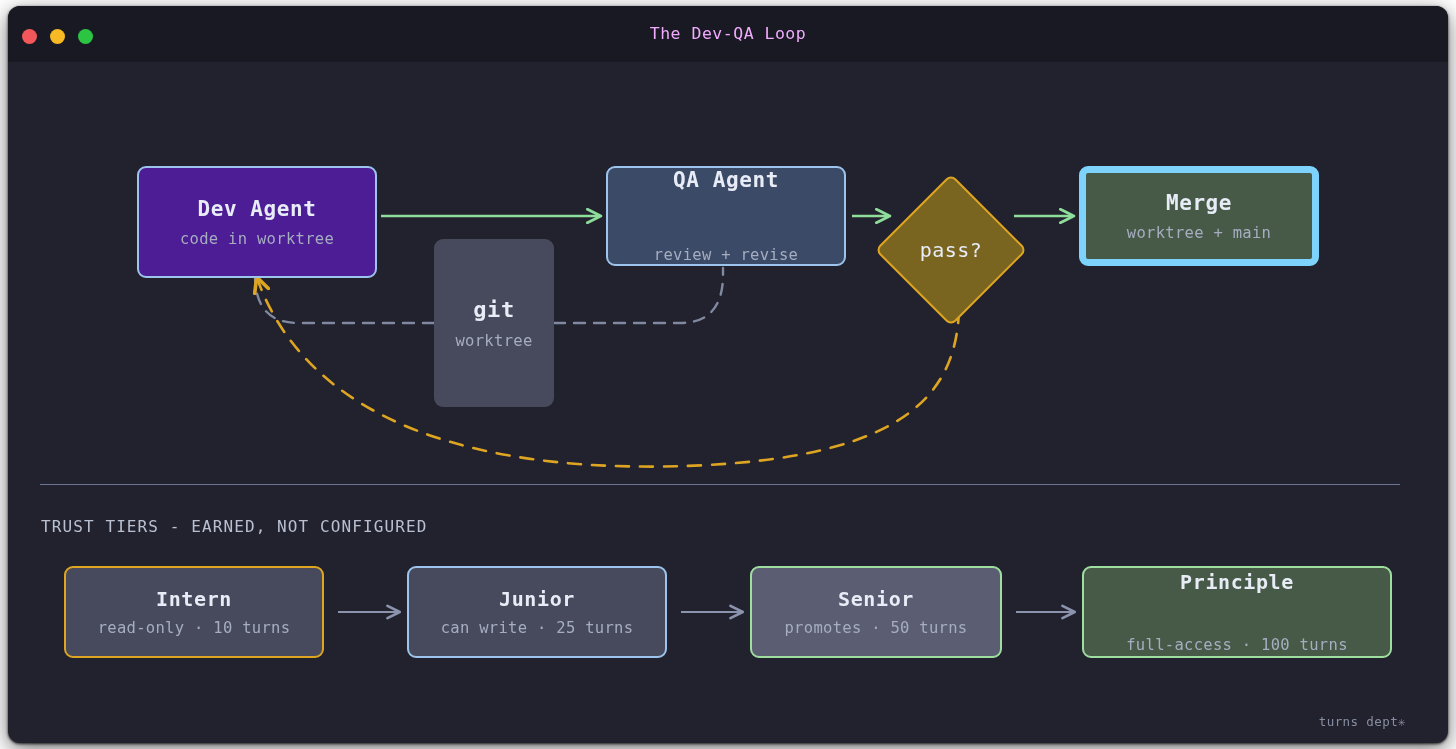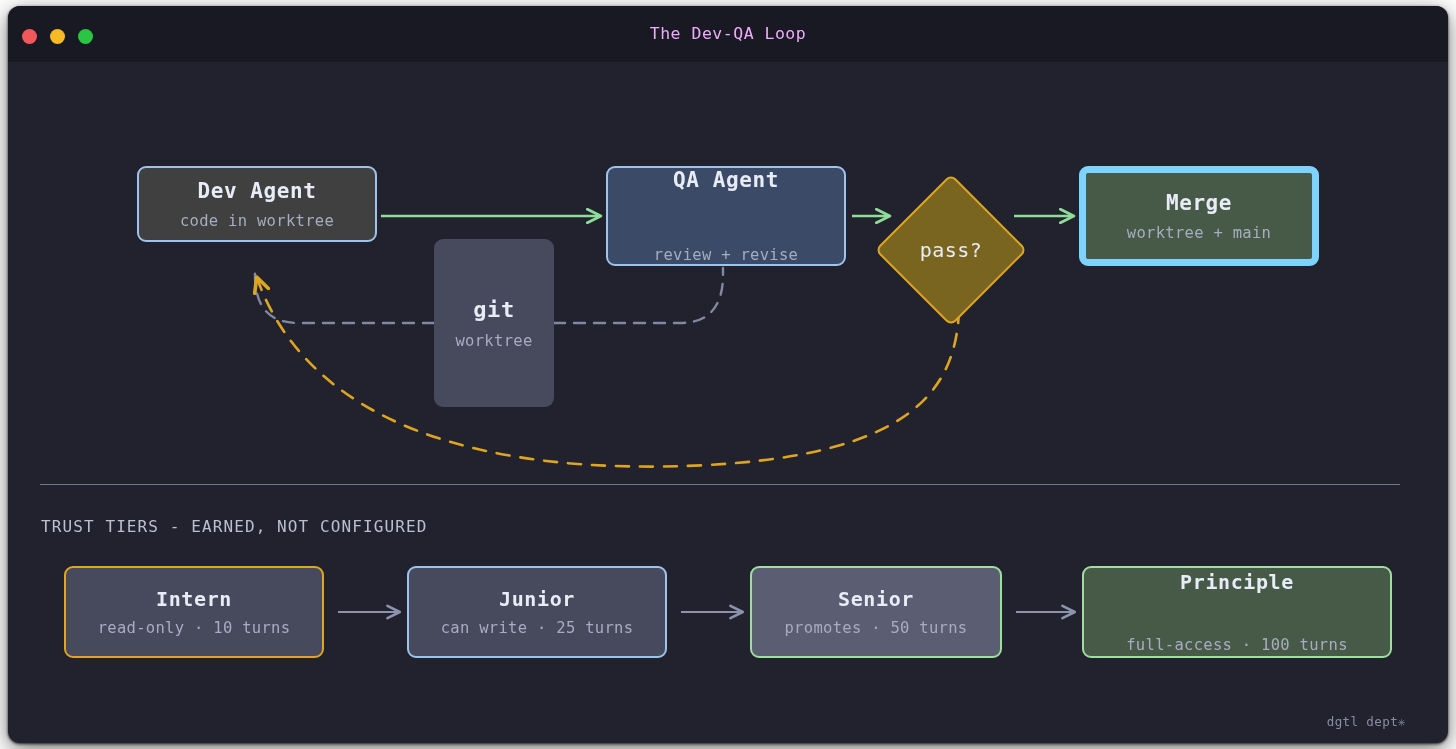--- a/index.html
+++ b/index.html
@@ -91,22 +91,22 @@
     margin-bottom: 9px;
   }
   .node .n-sub {
     color: #a6adc0;
     font-size: 15.5px;
     letter-spacing: 0.3px;
   }
 
   
   #node-dev {
-    left: 129px; top: 104px; width: 240px; height: 76px;
-    background: #404040;
+    left: 129px; top: 104px; width: 240px; height: 112px;
+    background: #4c1d95;
     border: 2px solid #9cc4ec;
   }
   #node-qa {
     left: 598px; top: 104px; width: 240px; height: 100px;
     background: #3b4a66;
     border: 2px solid #9cc4ec;
     justify-content: space-between;
   }
   #node-merge {
     left: 1071px; top: 104px; width: 240px; height: 100px;
@@ -284,15 +284,15 @@
     <div class="tier" id="tier-senior">
       <div class="t-title">Senior</div>
       <div class="t-sub">promotes · 50 turns</div>
     </div>
 
     <div class="tier" id="tier-principle">
       <div class="t-title">Principle</div>
       <div class="t-sub">full-access · 100 turns</div>
     </div>
 
-    <div id="watermark">dgtl dept✳</div>
+    <div id="watermark">turns dept✳</div>
   </div>
 </div>
 
 </body></html>

